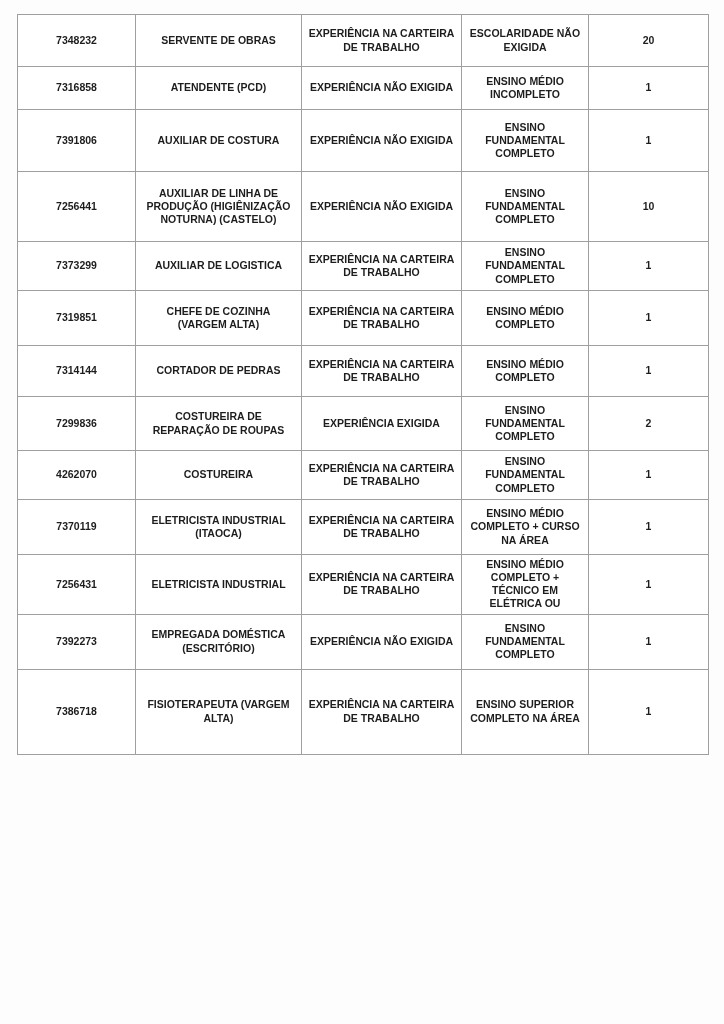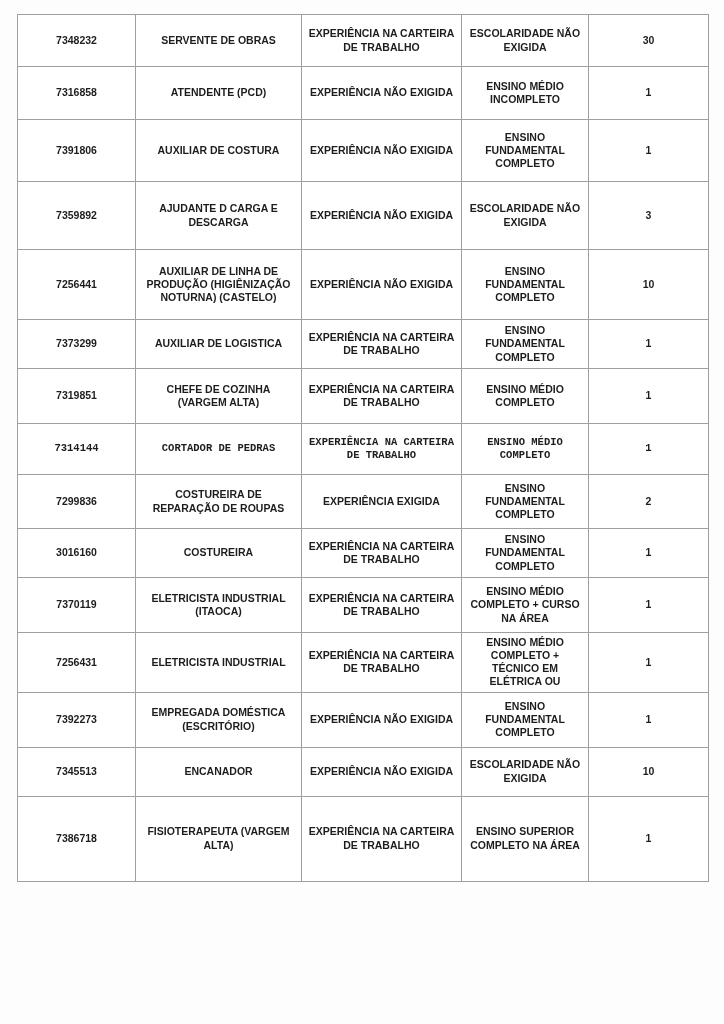--- a/index.html
+++ b/index.html
@@ -50,42 +50,35 @@
 <body>
 
 <div class="page">
   <table class="vacancy-table">
     <tbody>
         <tr style="height: 52px;">
     <td class="col-id">7348232</td>
     <td class="col-title">SERVENTE DE OBRAS</td>
     <td class="col-exp">EXPERIÊNCIA NA CARTEIRA DE TRABALHO</td>
     <td class="col-edu">ESCOLARIDADE NÃO EXIGIDA</td>
-    <td class="col-openings">30</td>
+    <td class="col-openings">20</td>
   </tr>
-        <tr style="height: 53px;">
+        <tr style="height: 43px;">
     <td class="col-id">7316858</td>
     <td class="col-title">ATENDENTE (PCD)</td>
     <td class="col-exp">EXPERIÊNCIA NÃO EXIGIDA</td>
     <td class="col-edu">ENSINO MÉDIO INCOMPLETO</td>
     <td class="col-openings">1</td>
   </tr>
         <tr style="height: 62px;">
     <td class="col-id">7391806</td>
     <td class="col-title">AUXILIAR DE COSTURA</td>
     <td class="col-exp">EXPERIÊNCIA NÃO EXIGIDA</td>
     <td class="col-edu">ENSINO FUNDAMENTAL COMPLETO</td>
     <td class="col-openings">1</td>
-  </tr>
-        <tr style="height: 68px;">
-    <td class="col-id">7359892</td>
-    <td class="col-title">AJUDANTE D CARGA E DESCARGA</td>
-    <td class="col-exp">EXPERIÊNCIA NÃO EXIGIDA</td>
-    <td class="col-edu">ESCOLARIDADE NÃO EXIGIDA</td>
-    <td class="col-openings">3</td>
   </tr>
         <tr style="height: 70px;">
     <td class="col-id">7256441</td>
     <td class="col-title">AUXILIAR DE LINHA DE PRODUÇÃO (HIGIÊNIZAÇÃO NOTURNA) (CASTELO)</td>
     <td class="col-exp">EXPERIÊNCIA NÃO EXIGIDA</td>
     <td class="col-edu">ENSINO FUNDAMENTAL COMPLETO</td>
     <td class="col-openings">10</td>
   </tr>
         <tr style="height: 49px;">
     <td class="col-id">7373299</td>
@@ -94,36 +87,36 @@
     <td class="col-edu">ENSINO FUNDAMENTAL COMPLETO</td>
     <td class="col-openings">1</td>
   </tr>
         <tr style="height: 55px;">
     <td class="col-id">7319851</td>
     <td class="col-title">CHEFE DE COZINHA (VARGEM ALTA)</td>
     <td class="col-exp">EXPERIÊNCIA NA CARTEIRA DE TRABALHO</td>
     <td class="col-edu">ENSINO MÉDIO COMPLETO</td>
     <td class="col-openings">1</td>
   </tr>
-        <tr style="height: 51px; font-family: Liberation Mono, monospace;">
+        <tr style="height: 51px;">
     <td class="col-id">7314144</td>
     <td class="col-title">CORTADOR DE PEDRAS</td>
     <td class="col-exp">EXPERIÊNCIA NA CARTEIRA DE TRABALHO</td>
     <td class="col-edu">ENSINO MÉDIO COMPLETO</td>
     <td class="col-openings">1</td>
   </tr>
         <tr style="height: 54px;">
     <td class="col-id">7299836</td>
     <td class="col-title">COSTUREIRA DE REPARAÇÃO DE ROUPAS</td>
     <td class="col-exp">EXPERIÊNCIA EXIGIDA</td>
     <td class="col-edu">ENSINO FUNDAMENTAL COMPLETO</td>
     <td class="col-openings">2</td>
   </tr>
         <tr style="height: 49px;">
-    <td class="col-id">3016160</td>
+    <td class="col-id">4262070</td>
     <td class="col-title">COSTUREIRA</td>
     <td class="col-exp">EXPERIÊNCIA NA CARTEIRA DE TRABALHO</td>
     <td class="col-edu">ENSINO FUNDAMENTAL COMPLETO</td>
     <td class="col-openings">1</td>
   </tr>
         <tr style="height: 55px;">
     <td class="col-id">7370119</td>
     <td class="col-title">ELETRICISTA INDUSTRIAL (ITAOCA)</td>
     <td class="col-exp">EXPERIÊNCIA NA CARTEIRA DE TRABALHO</td>
     <td class="col-edu">ENSINO MÉDIO COMPLETO + CURSO NA ÁREA</td>
@@ -136,27 +129,20 @@
     <td class="col-edu">ENSINO MÉDIO COMPLETO + TÉCNICO EM ELÉTRICA OU</td>
     <td class="col-openings">1</td>
   </tr>
         <tr style="height: 55px;">
     <td class="col-id">7392273</td>
     <td class="col-title">EMPREGADA DOMÉSTICA (ESCRITÓRIO)</td>
     <td class="col-exp">EXPERIÊNCIA NÃO EXIGIDA</td>
     <td class="col-edu">ENSINO FUNDAMENTAL COMPLETO</td>
     <td class="col-openings">1</td>
   </tr>
-        <tr style="height: 49px;">
-    <td class="col-id">7345513</td>
-    <td class="col-title">ENCANADOR</td>
-    <td class="col-exp">EXPERIÊNCIA NÃO EXIGIDA</td>
-    <td class="col-edu">ESCOLARIDADE NÃO EXIGIDA</td>
-    <td class="col-openings">10</td>
-  </tr>
         <tr style="height: 85px;">
     <td class="col-id">7386718</td>
     <td class="col-title">FISIOTERAPEUTA (VARGEM ALTA)</td>
     <td class="col-exp">EXPERIÊNCIA NA CARTEIRA DE TRABALHO</td>
     <td class="col-edu">ENSINO SUPERIOR COMPLETO NA ÁREA</td>
     <td class="col-openings">1</td>
   </tr>
       </tbody>
   </table>
 </div>

